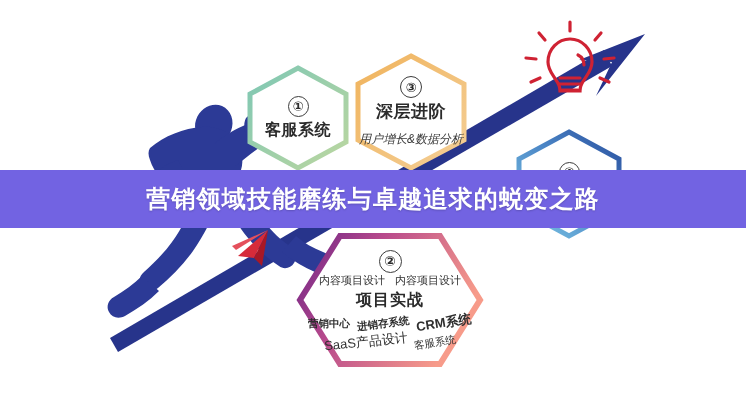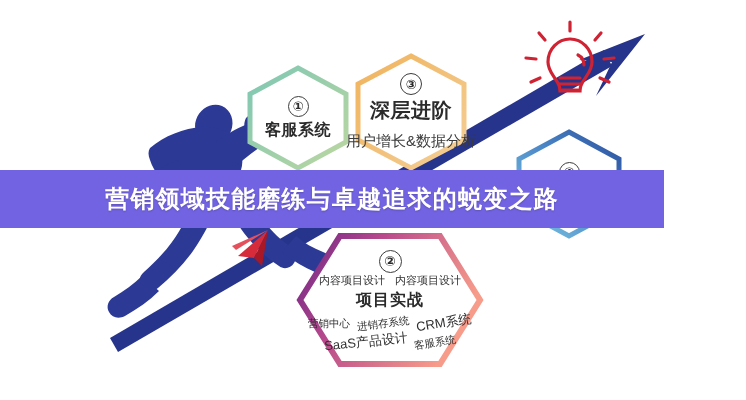--- a/index.html
+++ b/index.html
@@ -61,22 +61,22 @@
   }
 
   
   #hex1 { left: 244px; top: 64px; width: 108px; height: 108px; }
   #hex1 .badge { width: 21px; height: 21px; font-size: 13px; margin-bottom: 3px; }
   #hex1 .htitle { font-size: 16px; font-weight: 700; letter-spacing: .5px; }
 
   
   #hex3 { left: 352px; top: 52px; width: 118px; height: 120px; }
   #hex3 .badge { width: 22px; height: 22px; font-size: 13px; margin-bottom: 2px; }
-  #hex3 .htitle { font-size: 20px; font-weight: 700; letter-spacing: .5px; }
-  #hex3 .hsub { font-size: 15px; margin-top: 8px; color: #3a3a3a; white-space: nowrap; }
+  #hex3 .htitle { font-size: 17px; font-weight: 700; letter-spacing: .5px; }
+  #hex3 .hsub { font-size: 12px; margin-top: 8px; color: #3a3a3a; white-space: nowrap; font-style: italic; }
 
   
   #hex4 { left: 513px; top: 128px; width: 112px; height: 112px; }
   #hex4 .badge { width: 21px; height: 21px; font-size: 13px; margin-bottom: 3px; }
   #hex4 .htitle { font-size: 16px; font-weight: 700; letter-spacing: .5px; }
 
   
   #hex2 { left: 296px; top: 232px; width: 188px; height: 136px; }
   #hex2 .badge { width: 23px; height: 23px; font-size: 14px; }
   #hex2 .htitle { font-size: 16px; font-weight: 700; letter-spacing: 1px; margin: 1px 4px 1px; }
@@ -87,29 +87,29 @@
     gap: 10px;
     white-space: nowrap;
   }
   .tag { font-size: 11px; color: #2f2f2f; }
   .tag.sm { font-size: 10.5px; }
   .tag.rot-a { transform: rotate(-7deg); }
   .tag.rot-b { transform: rotate(-9deg); }
   .tag.rot-c { transform: rotate(-6deg); }
   .tag.big { font-size: 13px; }
   #hex2 .row-top { margin-bottom: 1px; }
-  #hex2 .row-mid { margin-top: 2px; gap: 7px; }
+  #hex2 .row-mid { margin-top: 2px; gap: 7px; font-weight: bold; }
   #hex2 .row-bot { margin-top: 1px; gap: 6px; }
 
   
   #banner {
     position: absolute;
     left: 0;
     top: 170px;
-    width: 664px;
+    width: 746px;
     height: 58px;
     background: #7263e2;
     display: flex;
     align-items: center;
     justify-content: center;
   }
   #banner .btext {
     color: #ffffff;
     font-size: 24px;
     font-weight: 700;

